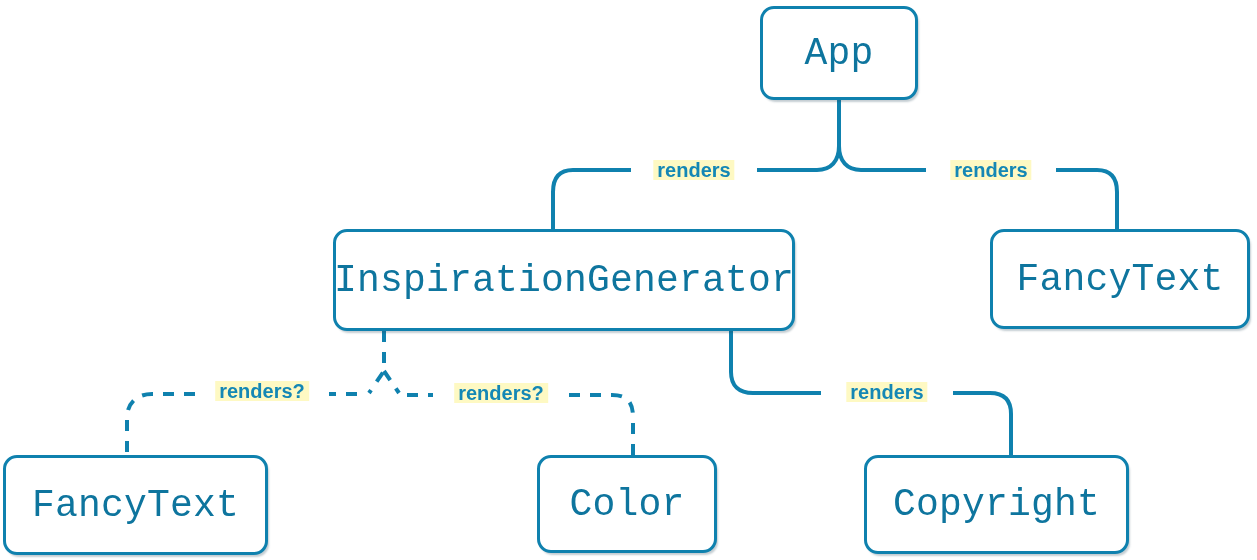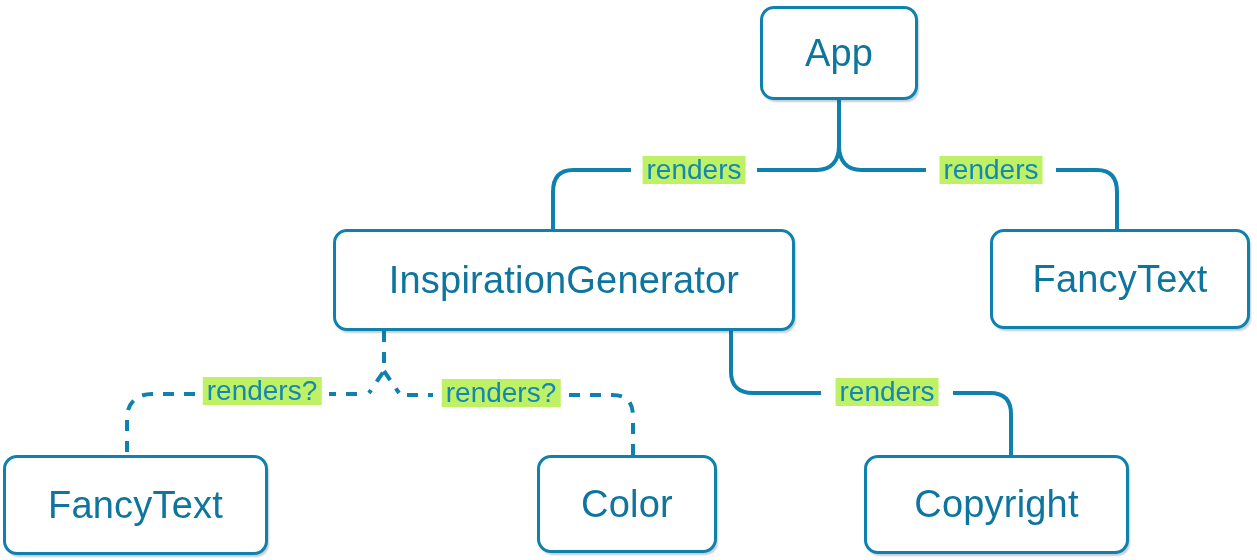--- a/index.html
+++ b/index.html
@@ -38,28 +38,29 @@
     border-radius: 14px;
     display: flex;
     align-items: center;
     justify-content: center;
     color: #0e759e;
     font-size: 38px;
     font-weight: 500;
     letter-spacing: 0.2px;
     box-shadow: 2px 3px 2px -1px rgba(42, 74, 94, 0.28);
     white-space: nowrap;
+    font-family: Liberation Mono, monospace;
   }
   .edge-label {
     position: absolute;
     transform: translate(-50%, -50%);
     color: #1487b5;
-    font-size: 28px;
-    font-weight: 400;
-    background: #bef264;
+    font-size: 20px;
+    font-weight: 700;
+    background: #fef9c3;
     padding: 0 4px;
     white-space: nowrap;
     line-height: 1;
   }
 </style>
 </head>
 <body>
 
 <div class="canvas">
 

